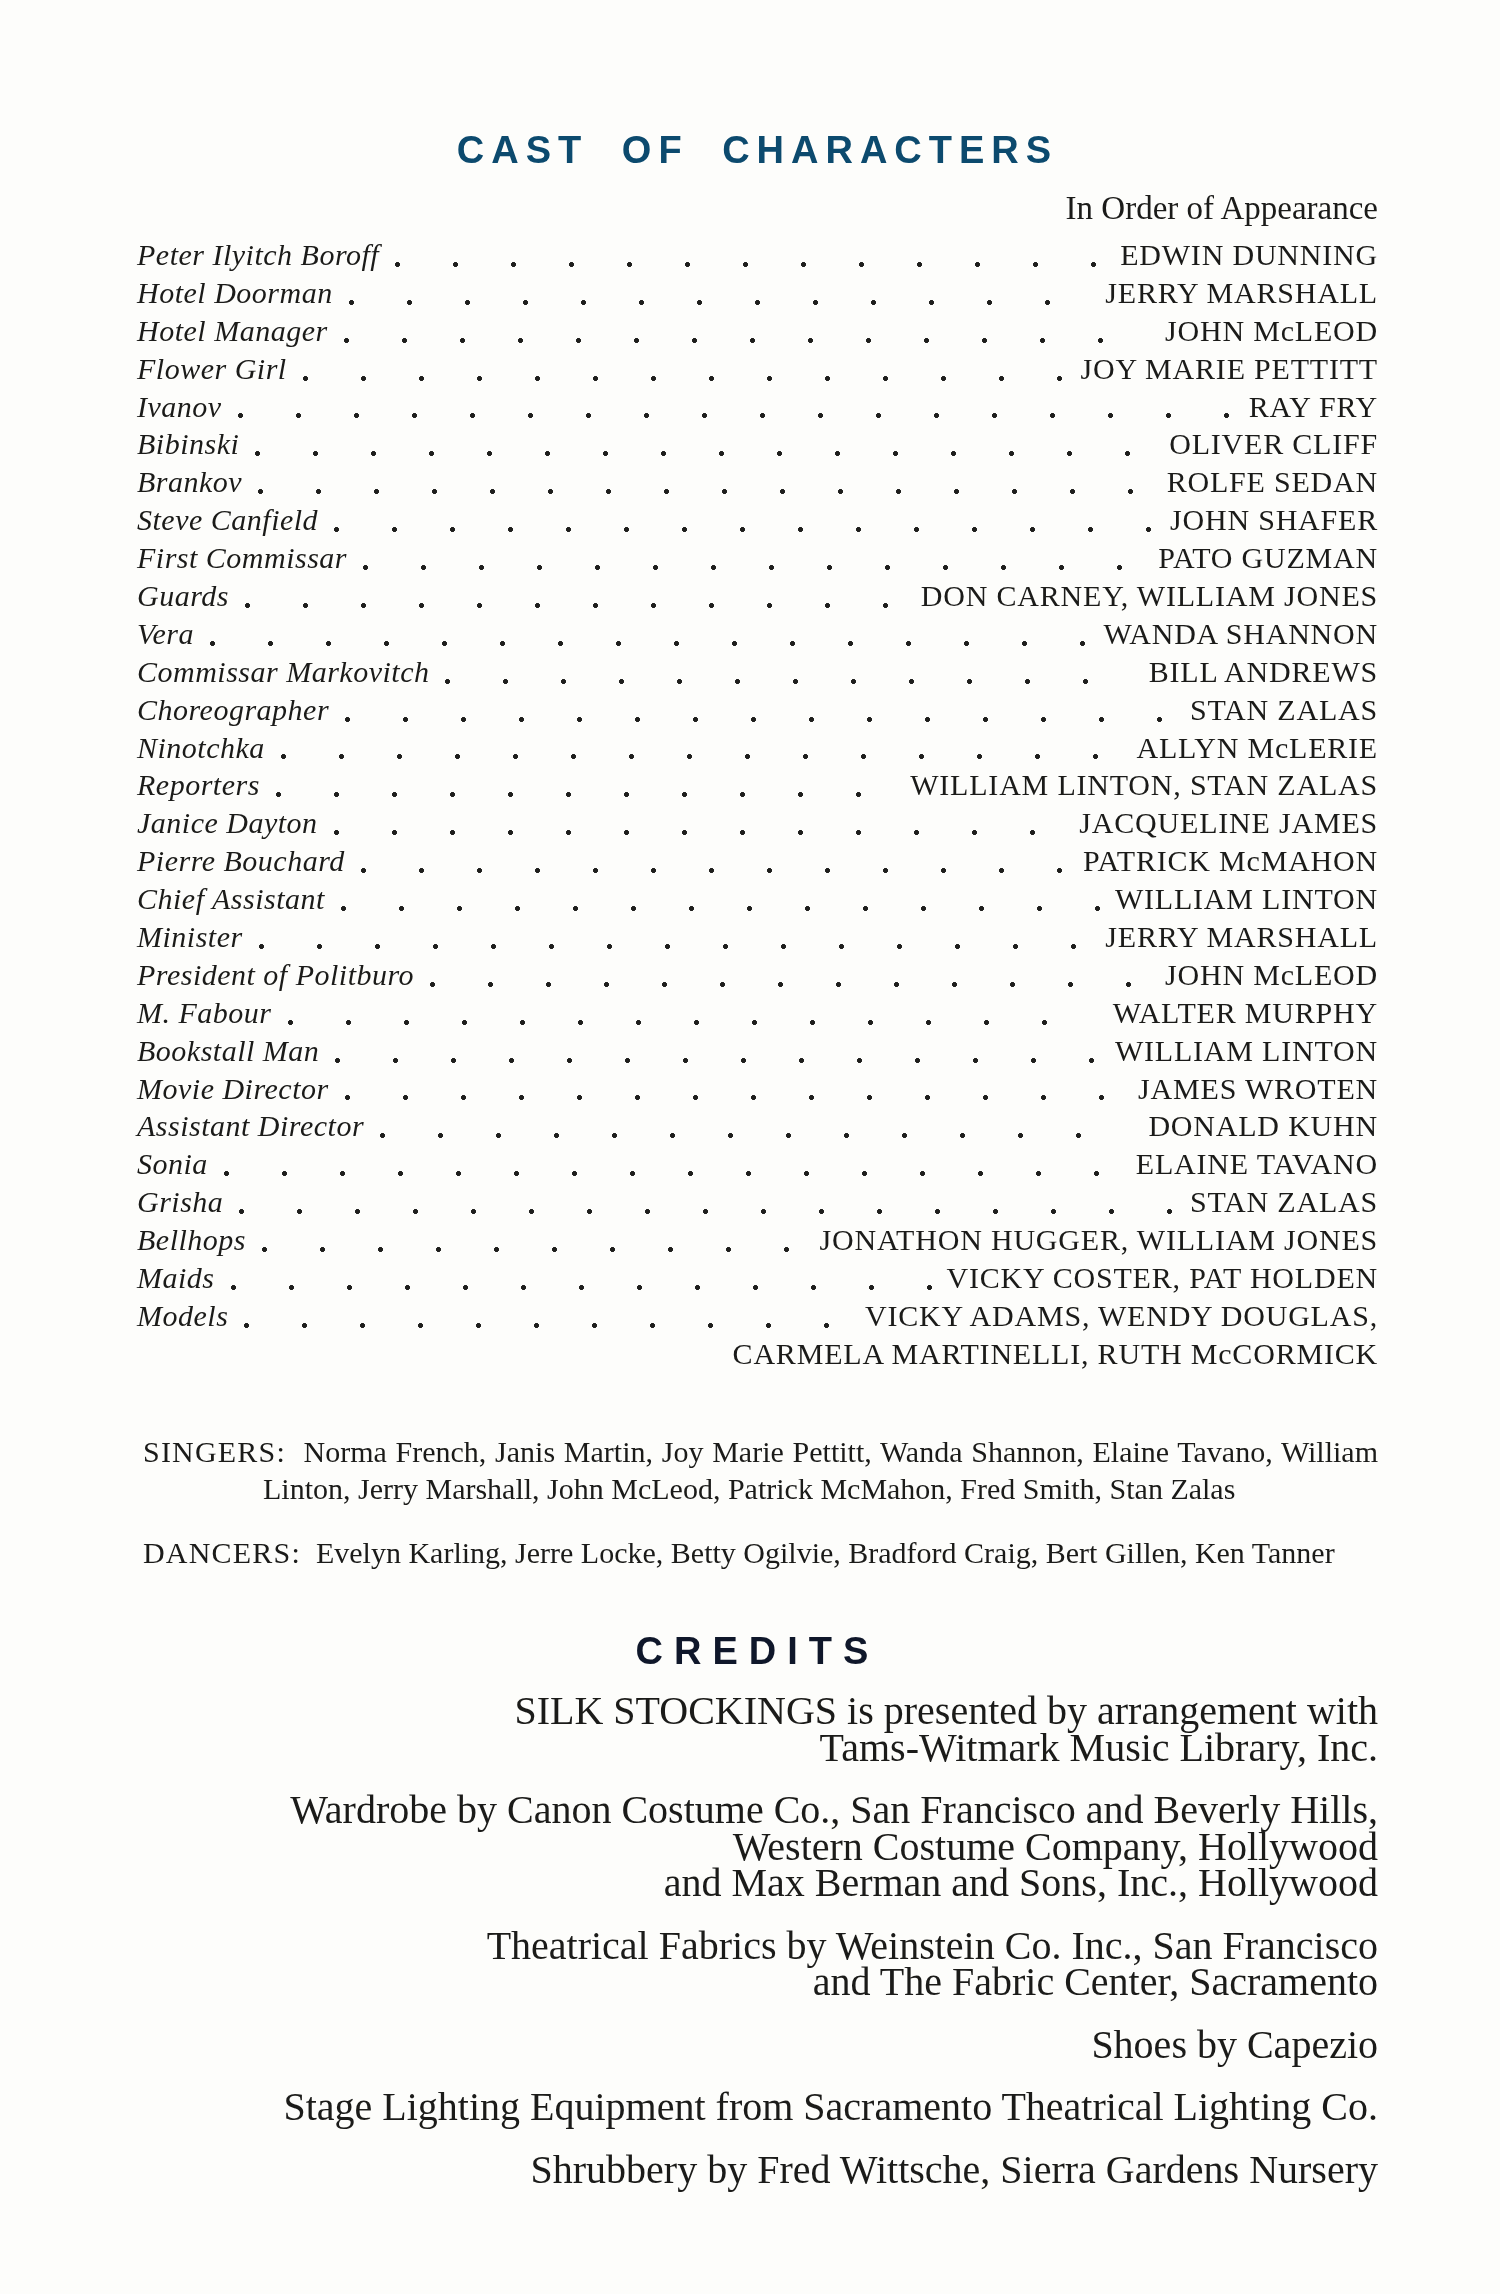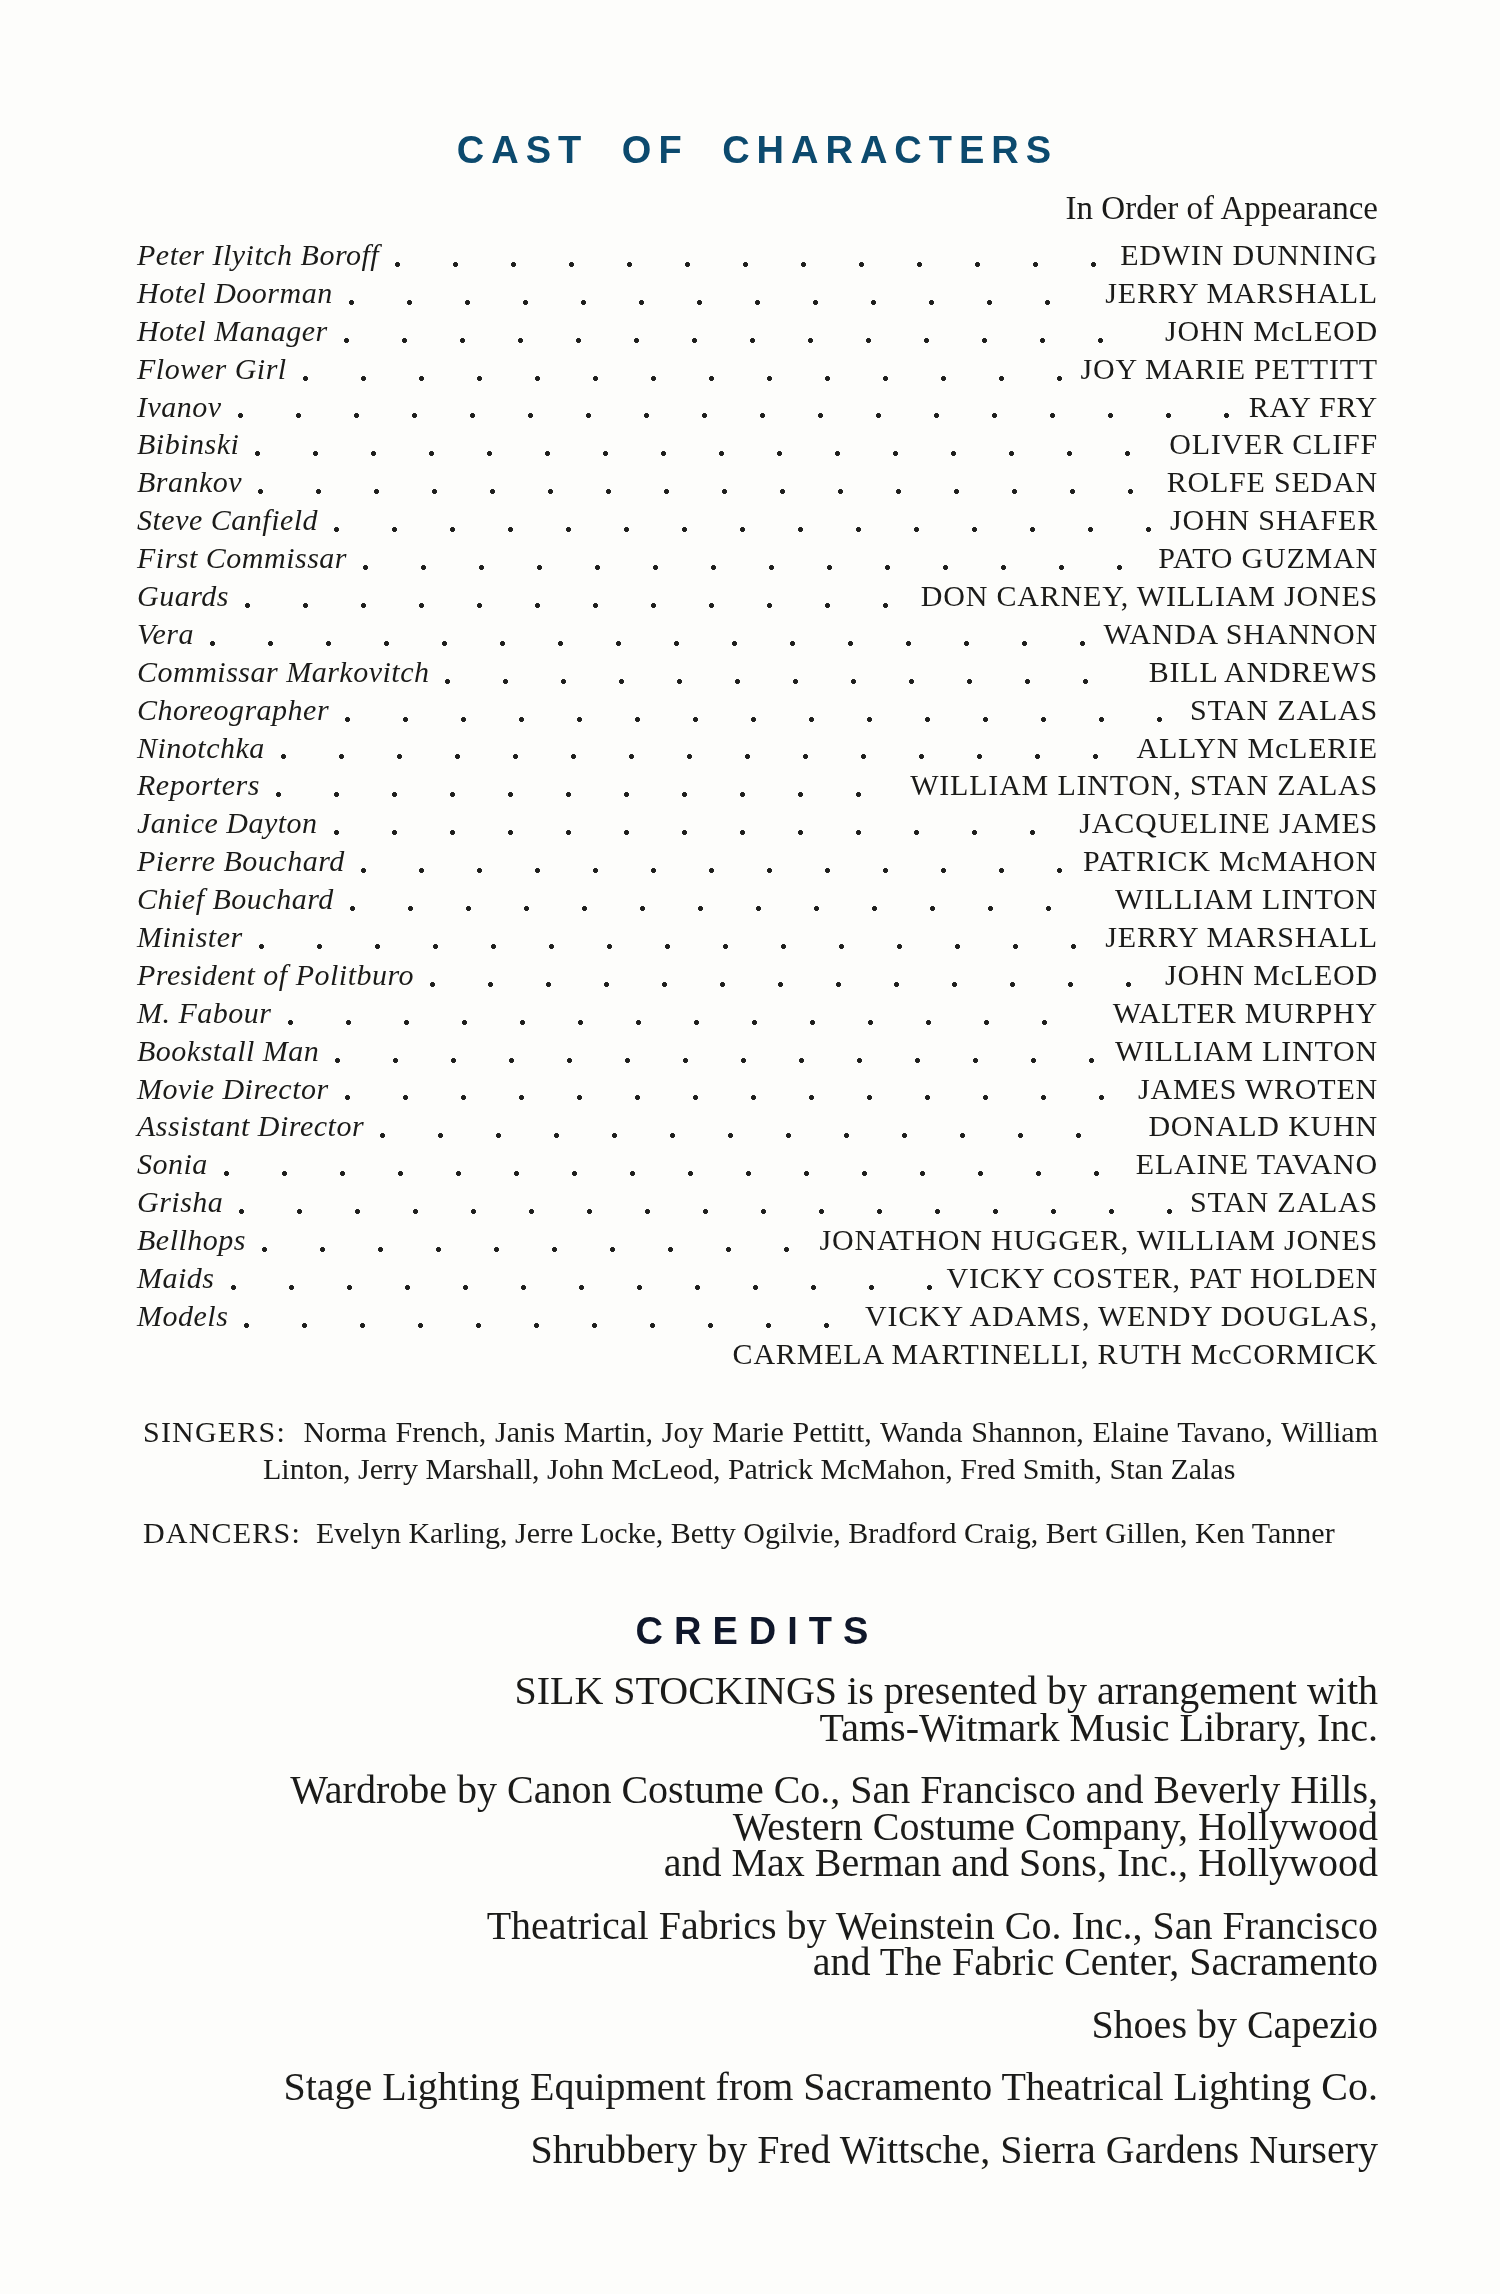--- a/index.html
+++ b/index.html
@@ -82,21 +82,21 @@
     background-repeat: repeat-x;
   }
   .cast-cont {
     height: 37.9px;
     line-height: 37.9px;
     text-align: right;
   }
 
   
   .ensembles {
-    margin-top: 40px;
+    margin-top: 60px;
   }
   .ensemble {
     font-size: 30px;
     line-height: 37.5px;
     text-align: justify;
     padding-left: 120px;
     text-indent: -120px;
     margin: 0 0 26px 6px;
   }
   .ens-label {
@@ -217,21 +217,21 @@
           <span class="char">Janice Dayton</span>
           <span class="leader"></span>
           <span class="actor">JACQUELINE JAMES</span>
         </div>
         <div class="cast-row">
           <span class="char">Pierre Bouchard</span>
           <span class="leader"></span>
           <span class="actor">PATRICK McMAHON</span>
         </div>
         <div class="cast-row">
-          <span class="char">Chief Bouchard</span>
+          <span class="char">Chief Assistant</span>
           <span class="leader"></span>
           <span class="actor">WILLIAM LINTON</span>
         </div>
         <div class="cast-row">
           <span class="char">Minister</span>
           <span class="leader"></span>
           <span class="actor">JERRY MARSHALL</span>
         </div>
         <div class="cast-row">
           <span class="char">President of Politburo</span>

